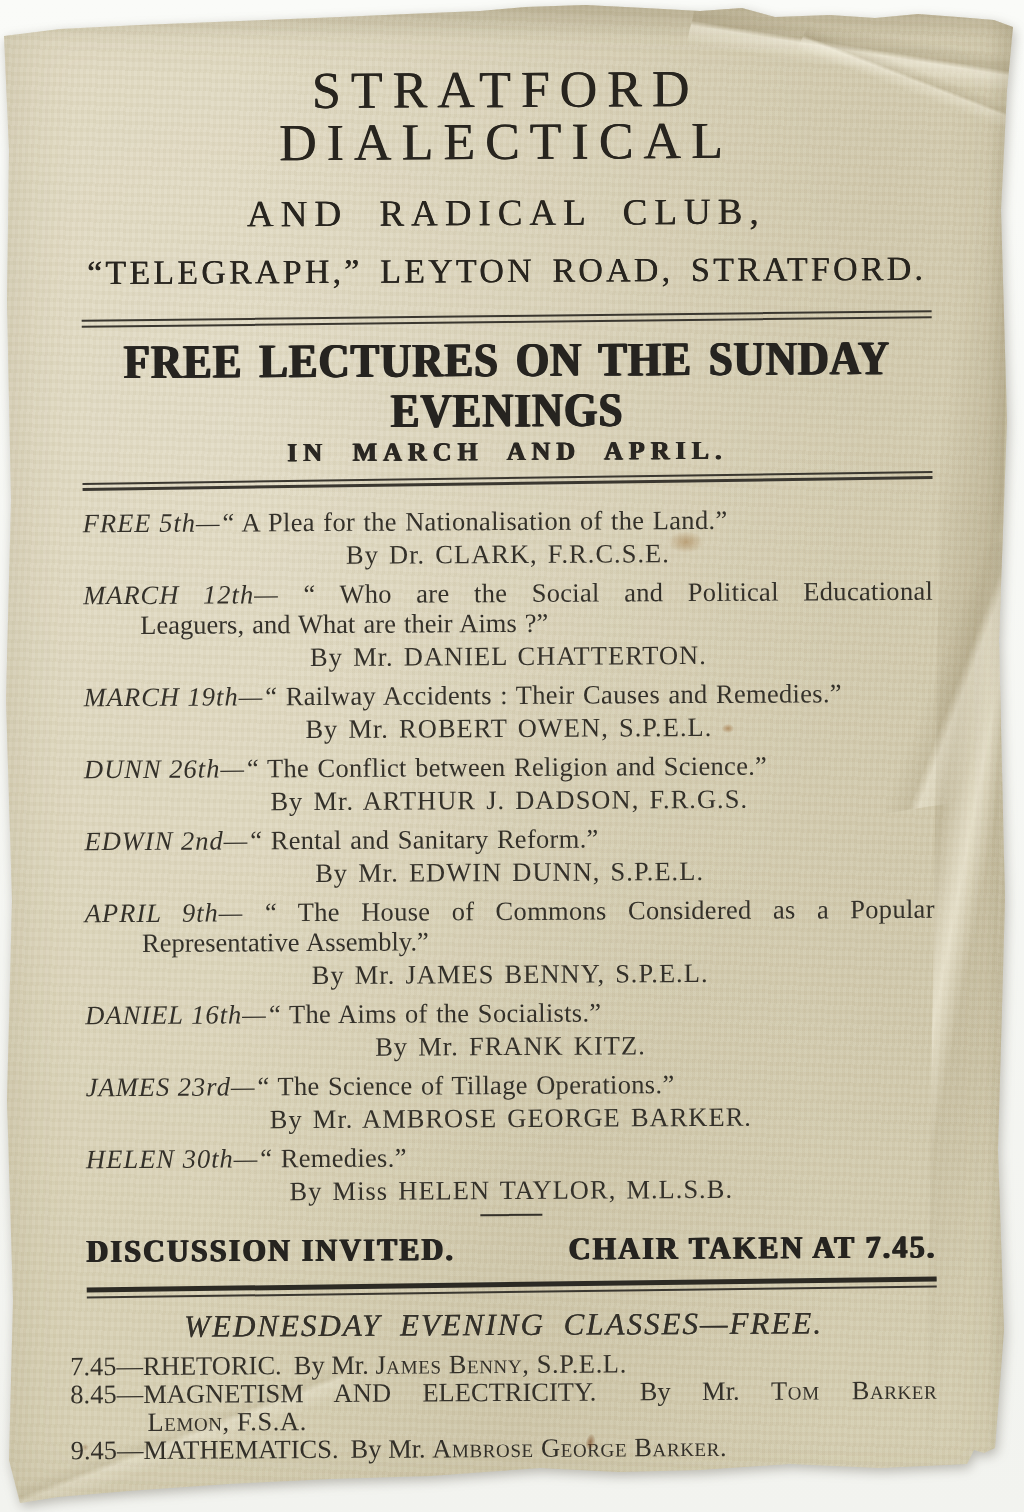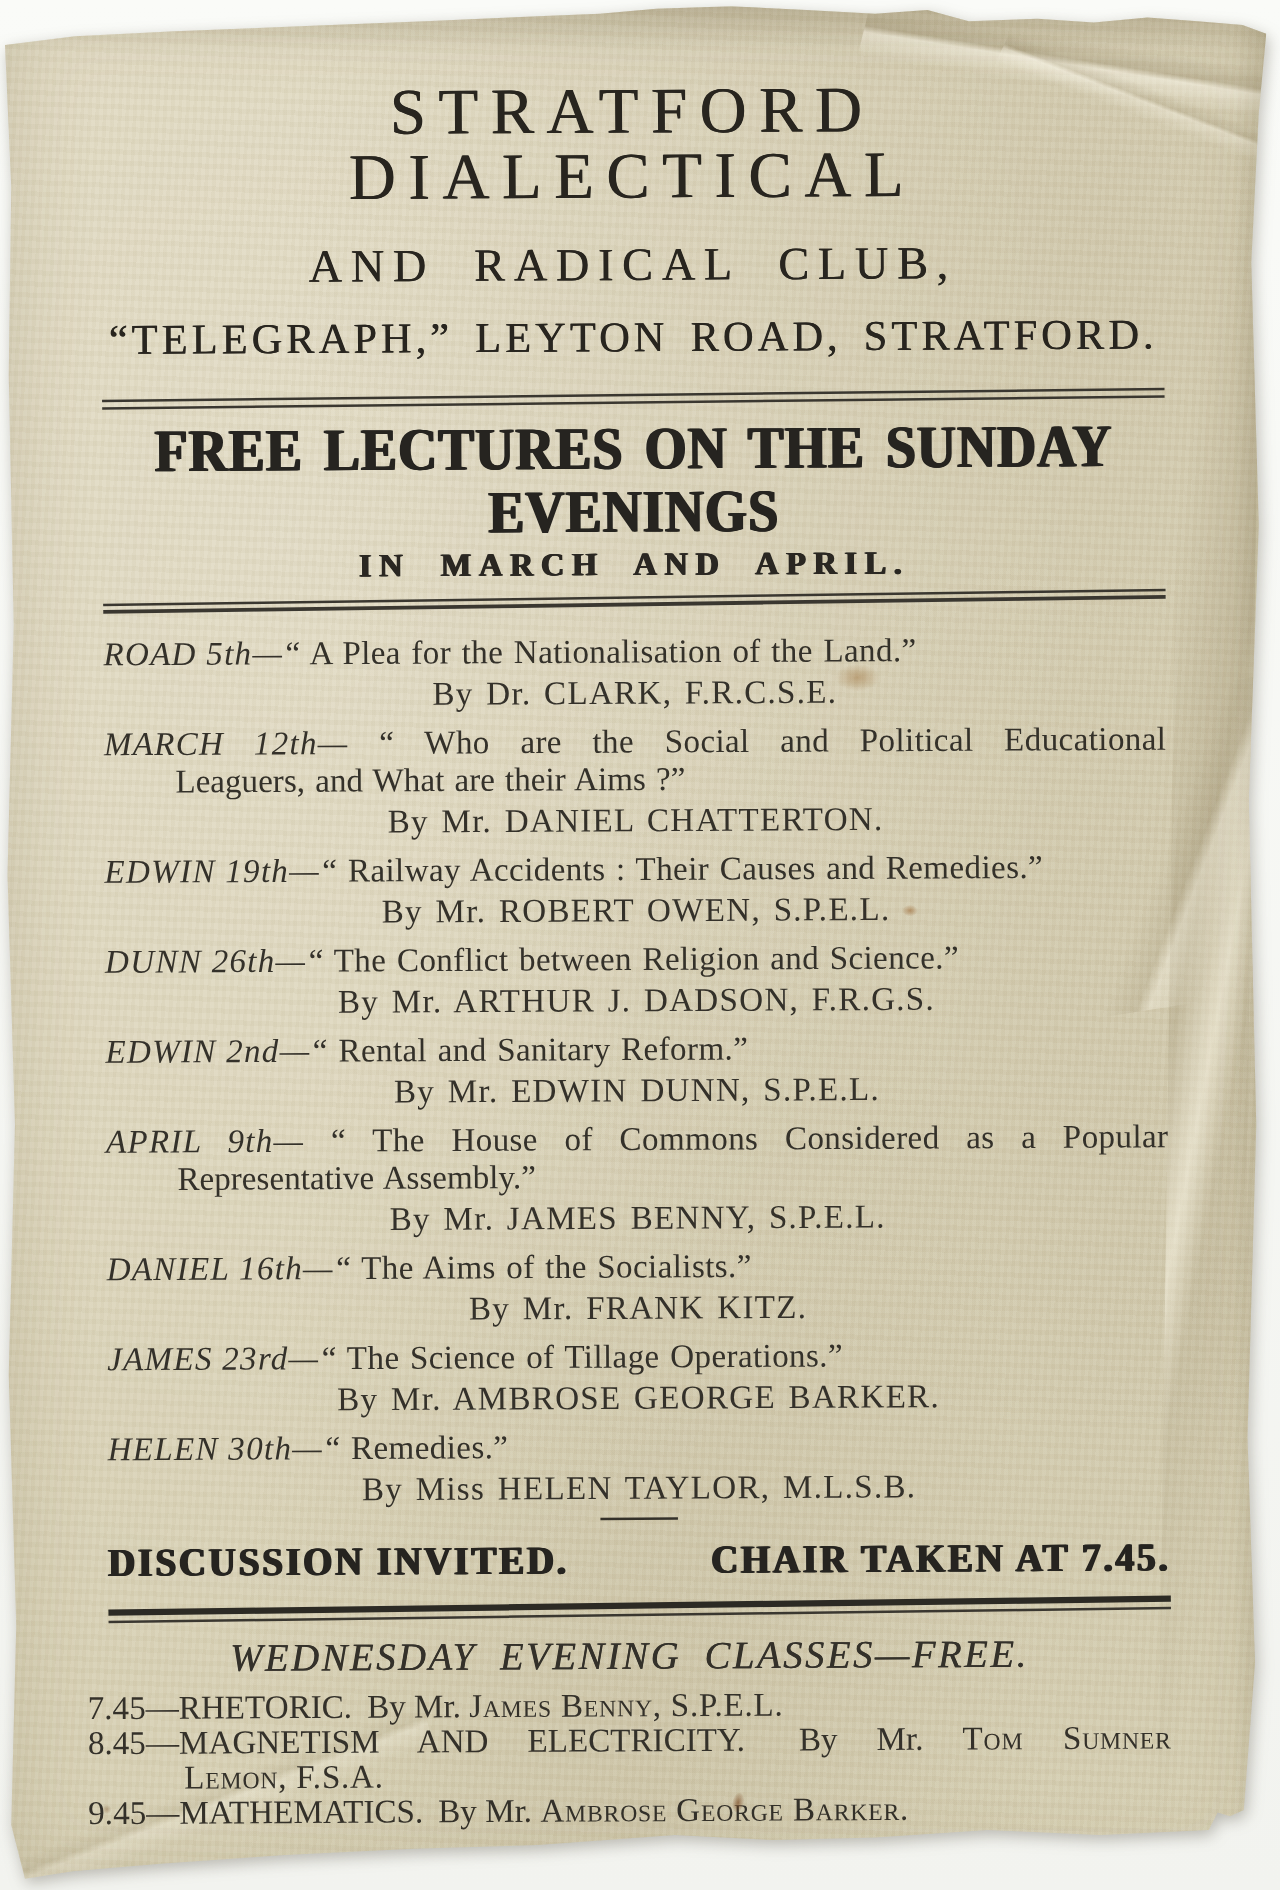--- a/index.html
+++ b/index.html
@@ -131,32 +131,32 @@
       <div class="banner-sub">IN MARCH AND APRIL.</div>
 
       <div class="rule rule-bottom">
           <i></i>
           <i></i>
         </div>
 
       <div class="lectures">
 
         <div class="lecture">
-          <p class="lec-line1"><span class="date">ROAD 5th—</span><span class="title">“ A Plea for the Nationalisation of the Land.”</span></p>
+          <p class="lec-line1"><span class="date">FREE 5th—</span><span class="title">“ A Plea for the Nationalisation of the Land.”</span></p>
           <p class="lec-by">By Dr. CLARK, F.R.C.S.E.</p>
         </div>
 
         <div class="lecture">
           <p class="lec-line1 just"><span class="date">MARCH 12th—</span> <span class="title">“ Who are the Social and Political Educational</span></p>
           <p class="lec-cont">Leaguers, and What are their Aims ?”</p>
           <p class="lec-by">By Mr. DANIEL CHATTERTON.</p>
         </div>
 
         <div class="lecture">
-          <p class="lec-line1"><span class="date">EDWIN 19th—</span><span class="title">“ Railway Accidents : Their Causes and Remedies.”</span></p>
+          <p class="lec-line1"><span class="date">MARCH 19th—</span><span class="title">“ Railway Accidents : Their Causes and Remedies.”</span></p>
           <p class="lec-by">By Mr. ROBERT OWEN, S.P.E.L.</p>
         </div>
 
         <div class="lecture">
           <p class="lec-line1"><span class="date">DUNN 26th—</span><span class="title">“ The Conflict between Religion and Science.”</span></p>
           <p class="lec-by">By Mr. ARTHUR J. DADSON, F.R.G.S.</p>
         </div>
 
         <div class="lecture">
           <p class="lec-line1"><span class="date">EDWIN 2nd—</span><span class="title">“ Rental and Sanitary Reform.”</span></p>
@@ -196,21 +196,21 @@
       <div class="rule rule-heavy">
           <i></i>
           <i></i>
         </div>
 
       <div class="classes">
         <div class="classes-heading">WEDNESDAY EVENING CLASSES—FREE.</div>
 
         <p class="cls"><span class="ts">7.45—RHETORIC.</span><span class="byp">By Mr.</span> <span class="sc">James Benny, S.P.E.L.</span></p>
 
-        <p class="cls tight just"><span class="ts">8.45—MAGNETISM AND ELECTRICITY.</span> <span class="byp">By Mr.</span> <span class="sc">Tom Sumner</span></p>
+        <p class="cls tight just"><span class="ts">8.45—MAGNETISM AND ELECTRICITY.</span> <span class="byp">By Mr.</span> <span class="sc">Tom Barker</span></p>
         <p class="cont sc">Lemon, F.S.A.</p>
 
         <p class="cls tight"><span class="ts">9.45—MATHEMATICS.</span><span class="byp">By Mr.</span> <span class="sc">Ambrose George Barker.</span></p>
 
         <div class="sigs">
           <div><span class="sig-name">TOM S. LEMON,</span> <span class="sig-role">President.</span></div>
           <div><span class="sig-name">AMBROSE G. BARKER,</span> <span class="sig-role">Secretary.</span></div>
         </div>
       </div>
     </div>

